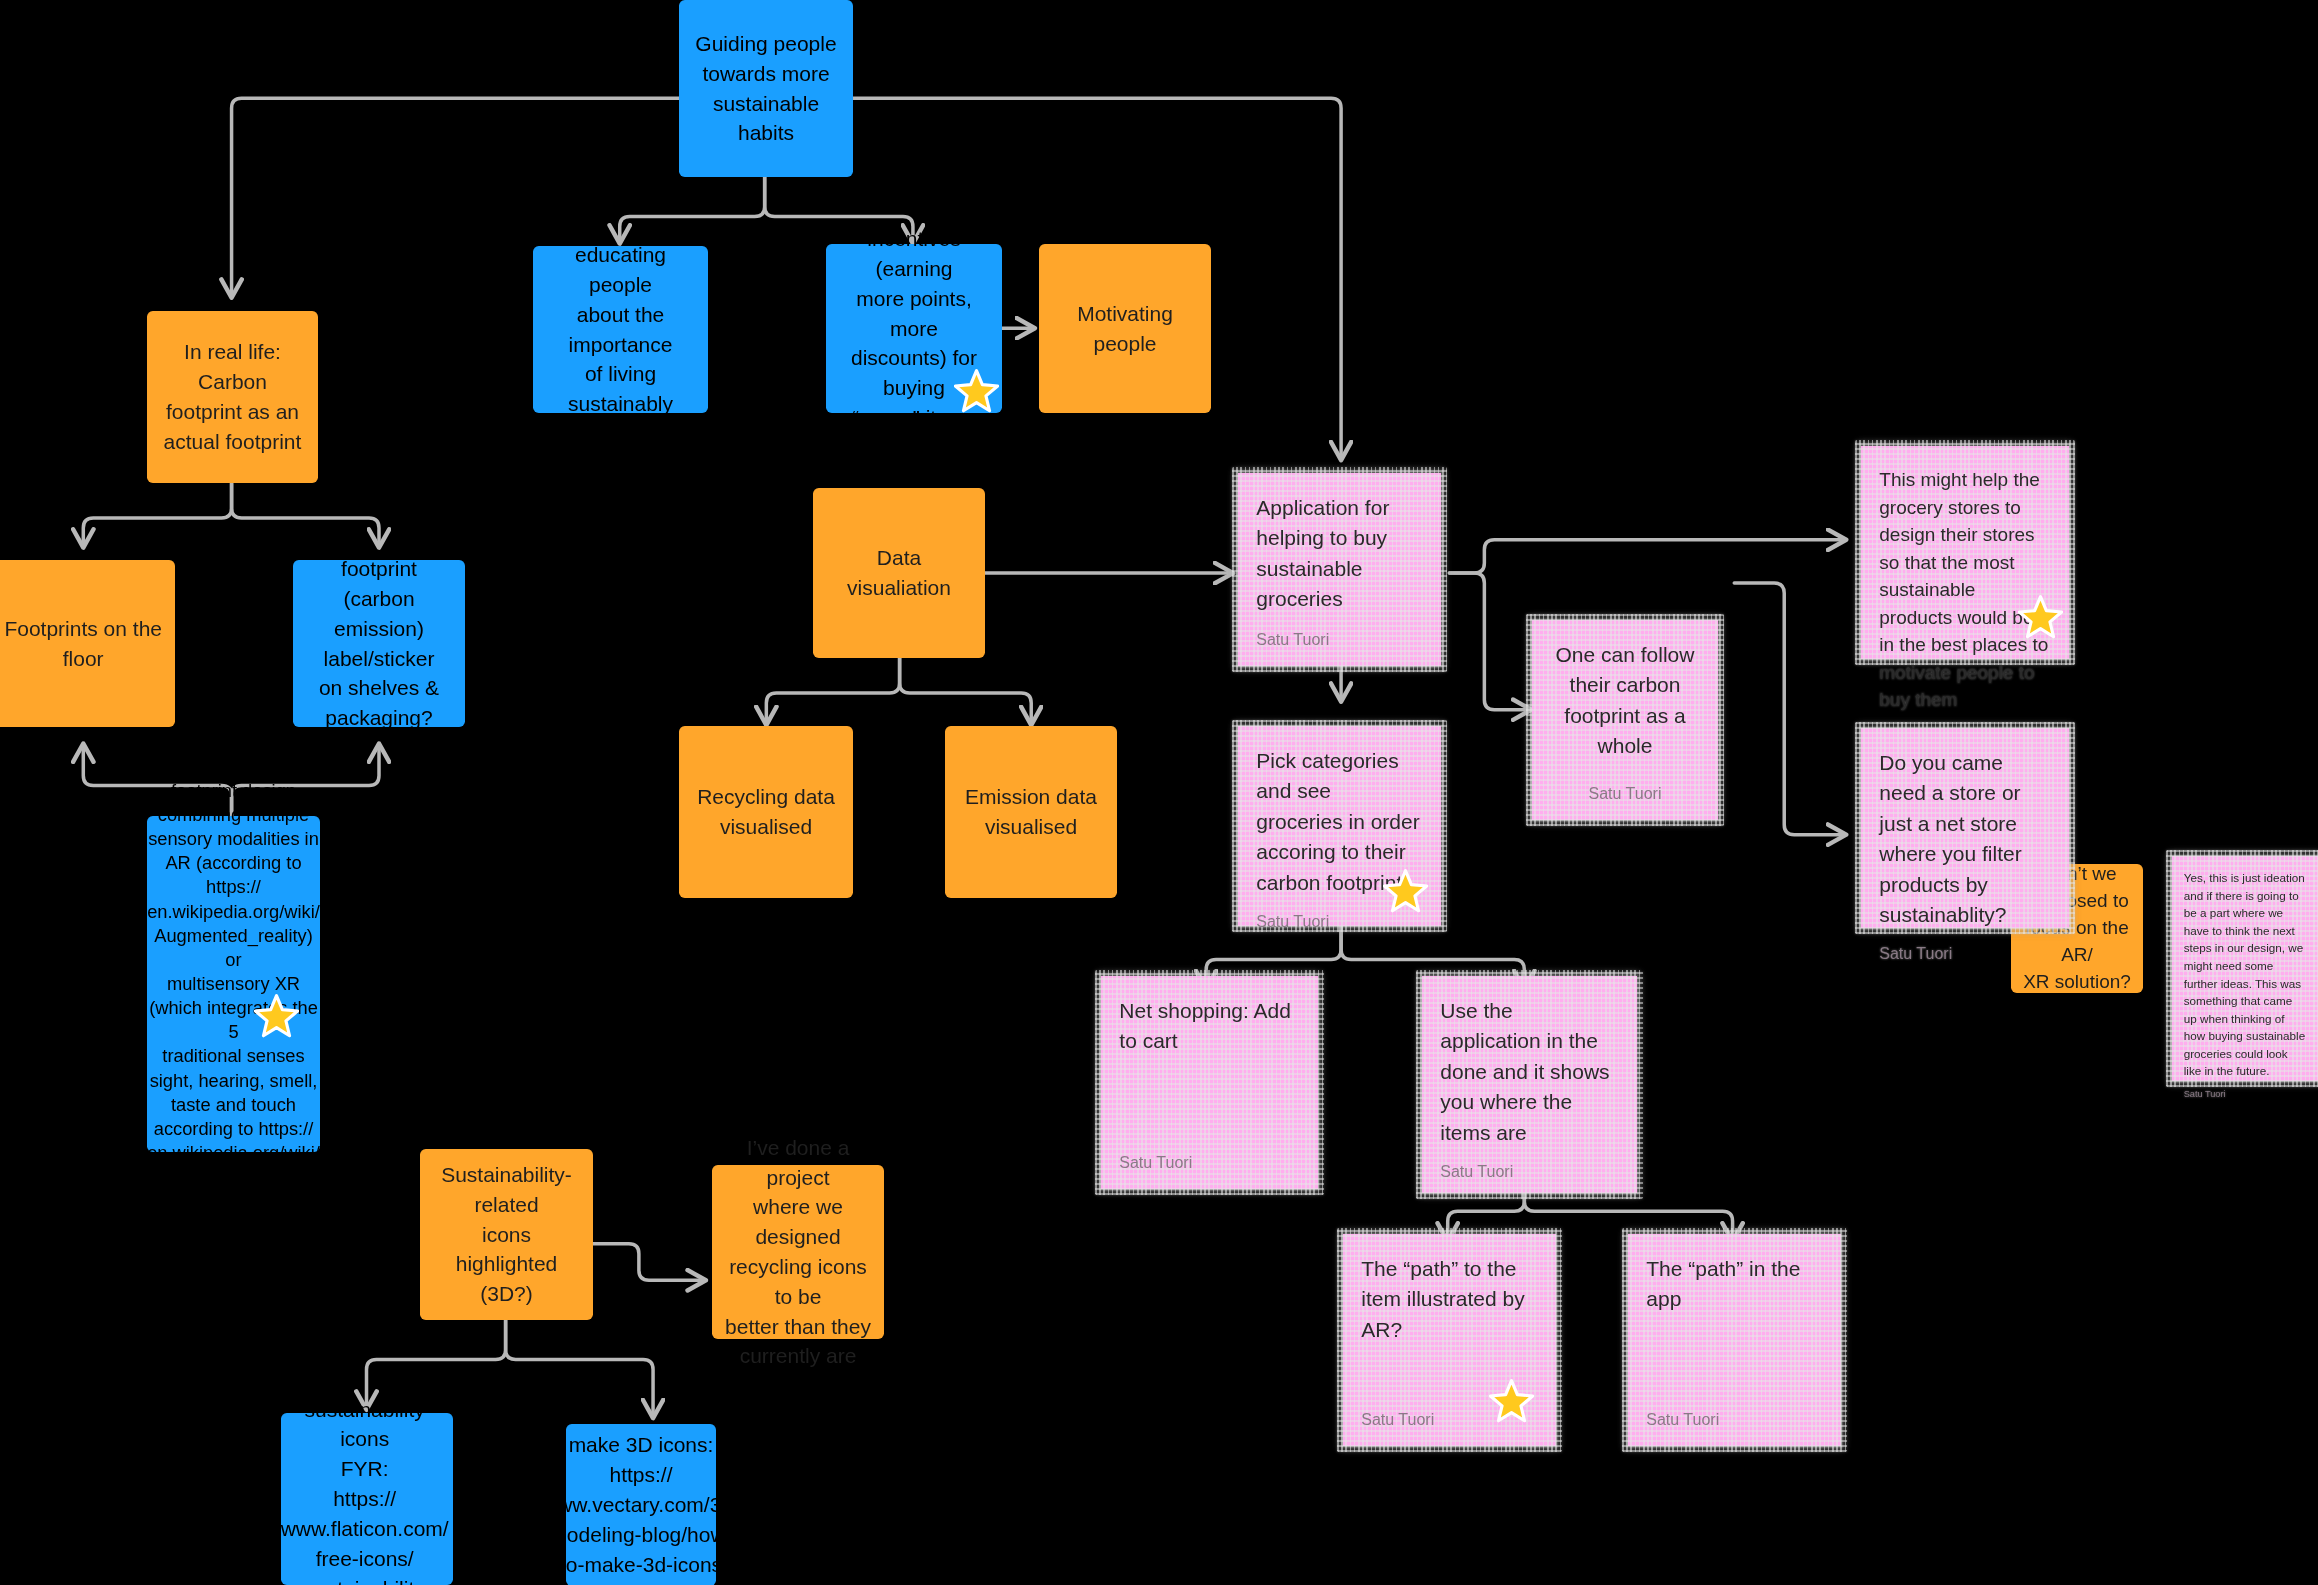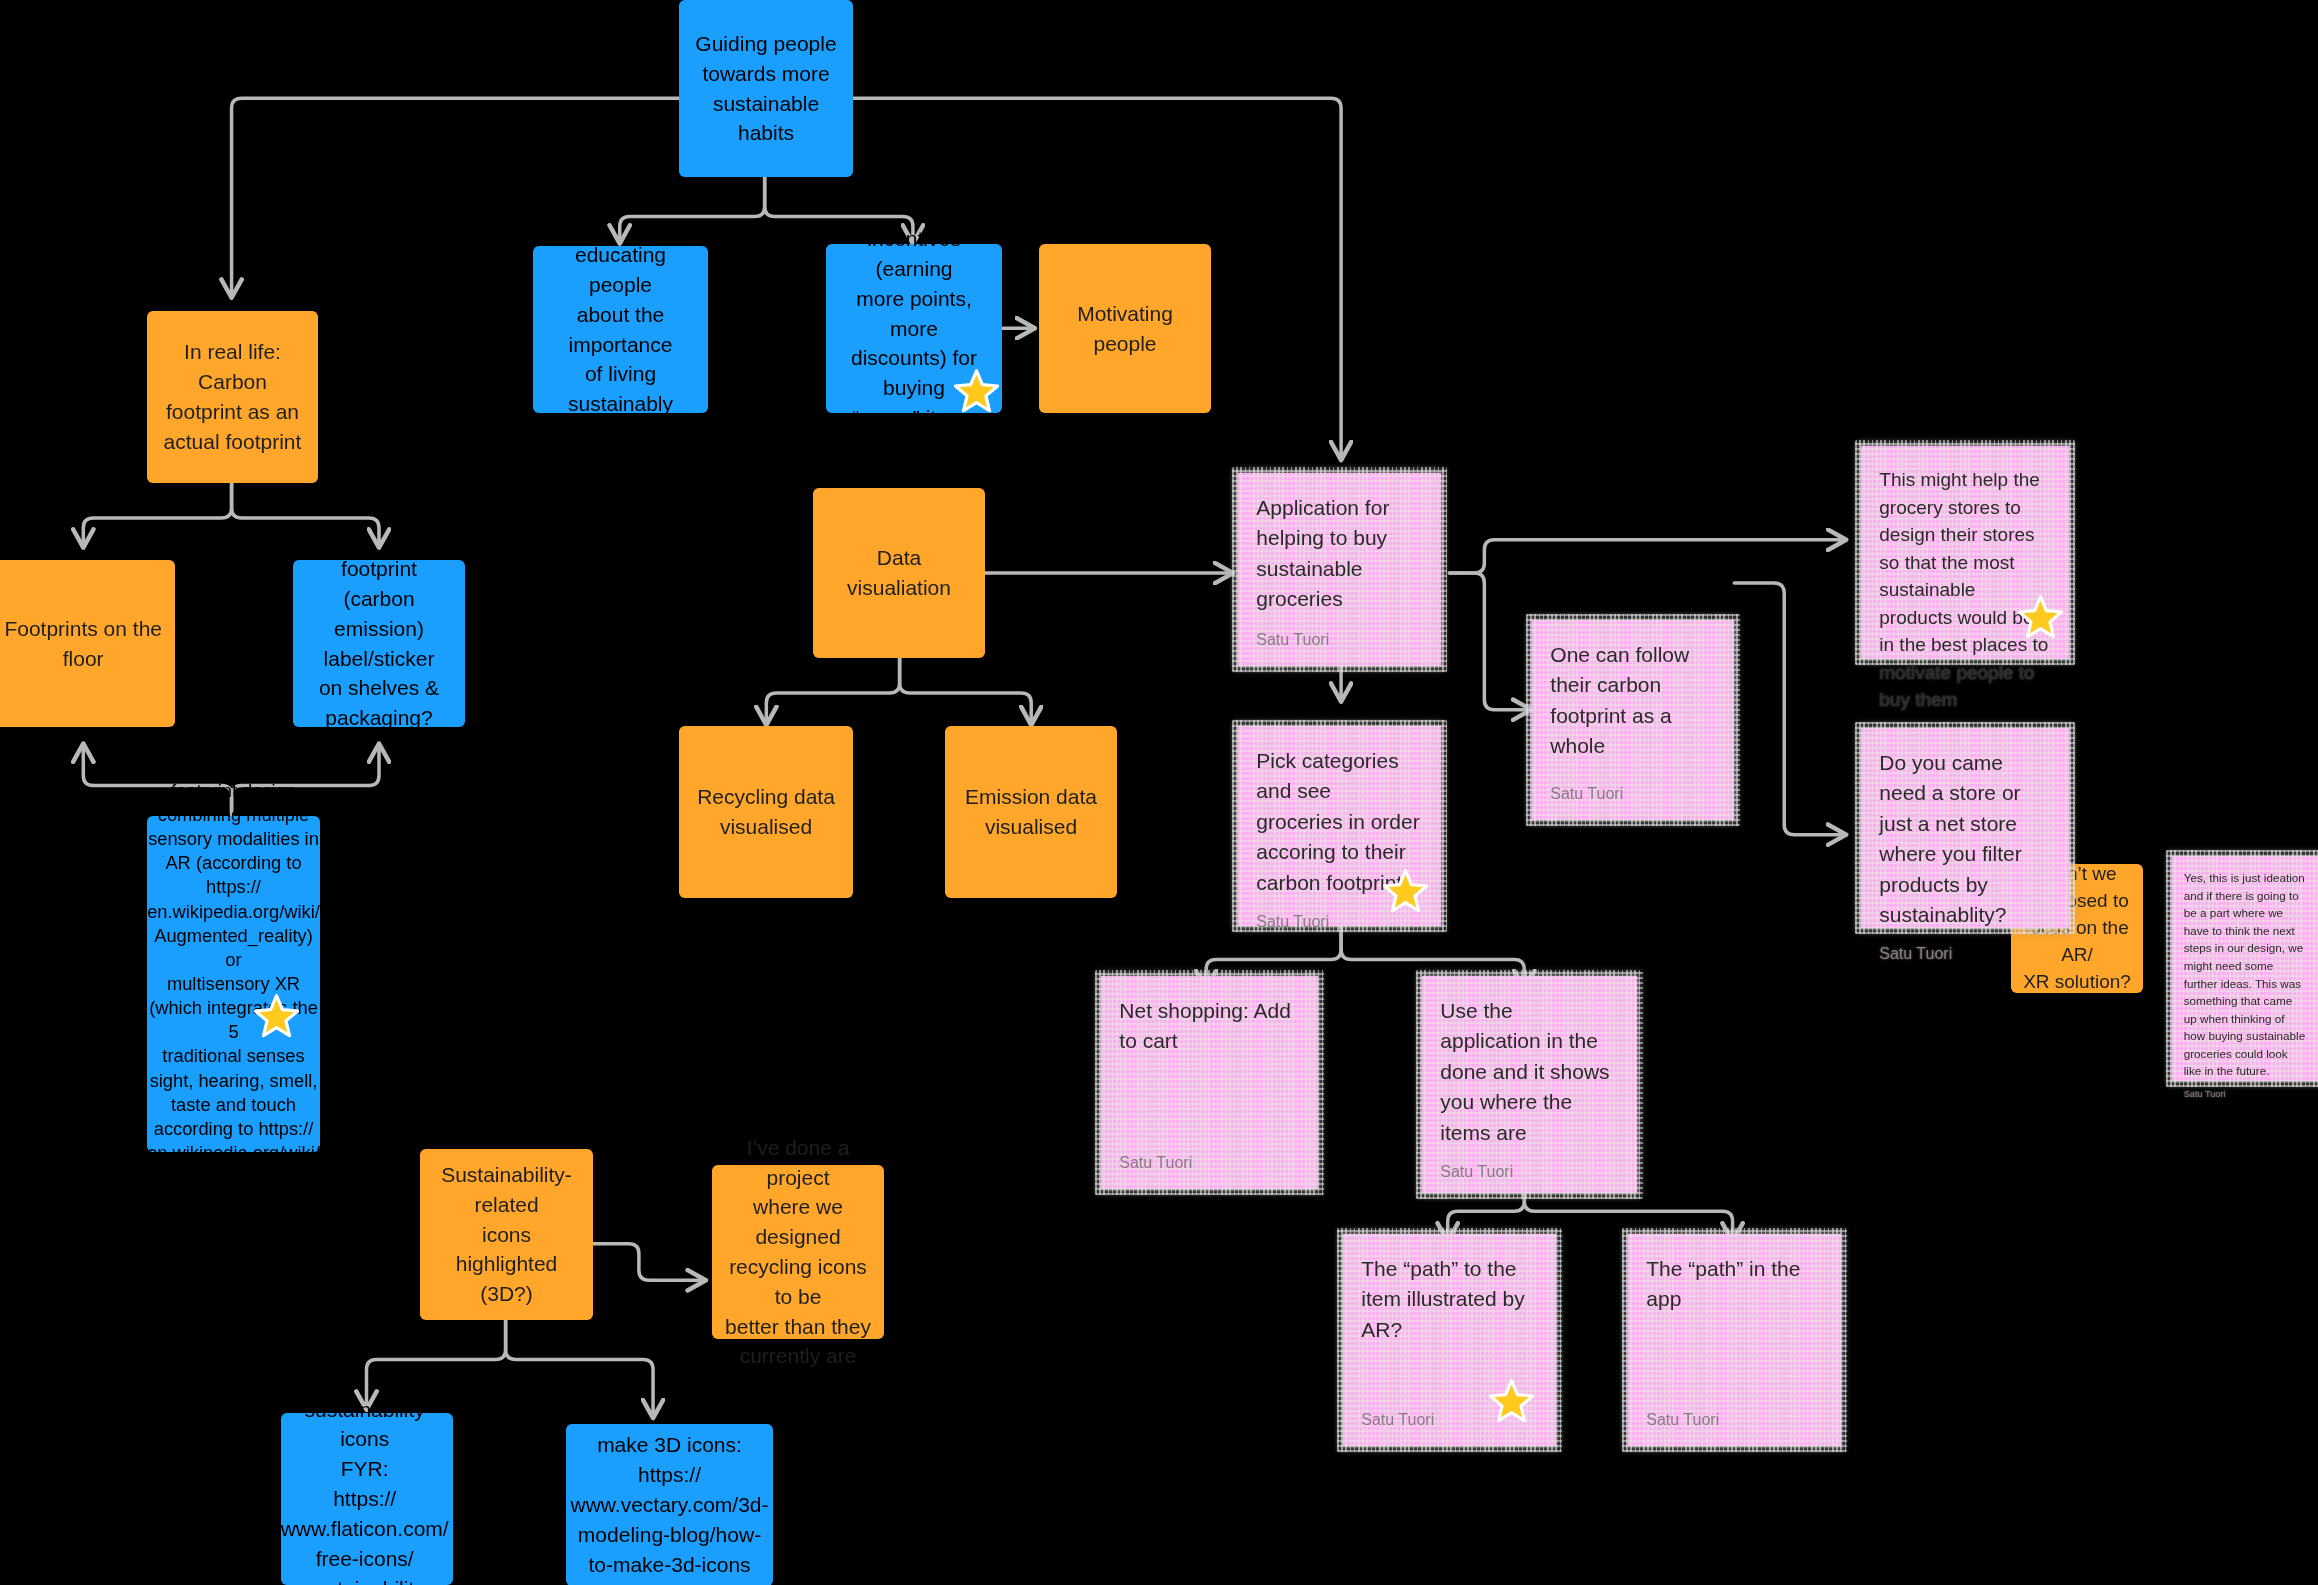--- a/index.html
+++ b/index.html
@@ -265,21 +265,21 @@
 
   <div class="node blue" style="left:281px; top:1413px; width:172px; height:172px;padding-left:7px;">
     <span>sustainability icons
 FYR:
 https://
 www.flaticon.com/
 free-icons/
 sustainability</span>
   </div>
 
-  <div class="node blue" style="left:566px; top:1424px; width:207px; height:162px;">
+  <div class="node blue" style="left:566px; top:1424px; width:150px; height:162px;">
     <span>make 3D icons:
 https://
 www.vectary.com/3d-
 modeling-blog/how-
 to-make-3d-icons</span>
   </div>
 
   <div class="node orange" style="left:2011px; top:864px; width:132px; height:129px; font-size:19px;">
     <span>Aren’t we
 supposed to
@@ -293,21 +293,21 @@
   </div>
 
   <div class="sticky" style="left:1238px; top:726px; width:203px; height:200px;">
     <div class="sticky-body">Pick categories and see groceries in order accoring to their carbon footprint</div>
     <div class="sticky-author">Satu Tuori</div>
   </div>
   <svg class="star" style="left:1383px; top:868px;" viewBox="0 0 100 100">
     <path d="M50 6 L63 37 L97 40 L71 62 L79 95 L50 77 L21 95 L29 62 L3 40 L37 37 Z" fill="#FFC91E" stroke="#FFFFFF" stroke-width="7" stroke-linejoin="round"></path>
   </svg>
 
-  <div class="sticky" style="left:1532px; top:620px; width:202px; height:200px;">
+  <div class="sticky" style="left:1532px; top:620px; width:186px; height:200px;text-align:center;">
     <div class="sticky-body">One can follow their carbon footprint as a whole</div>
     <div class="sticky-author">Satu Tuori</div>
   </div>
 
   <div class="sticky" style="left:1861px; top:446px; width:208px; height:213px; font-size:19px;">
     <div class="sticky-body">This might help the grocery stores to design their stores so that the most sustainable products would be in the best places to motivate people to buy them</div>
     <div class="sticky-author">Satu Tuori</div>
   </div>
   <svg class="star" style="left:2018px; top:594px;" viewBox="0 0 100 100">
     <path d="M50 6 L63 37 L97 40 L71 62 L79 95 L50 77 L21 95 L29 62 L3 40 L37 37 Z" fill="#FFC91E" stroke="#FFFFFF" stroke-width="7" stroke-linejoin="round"></path>

